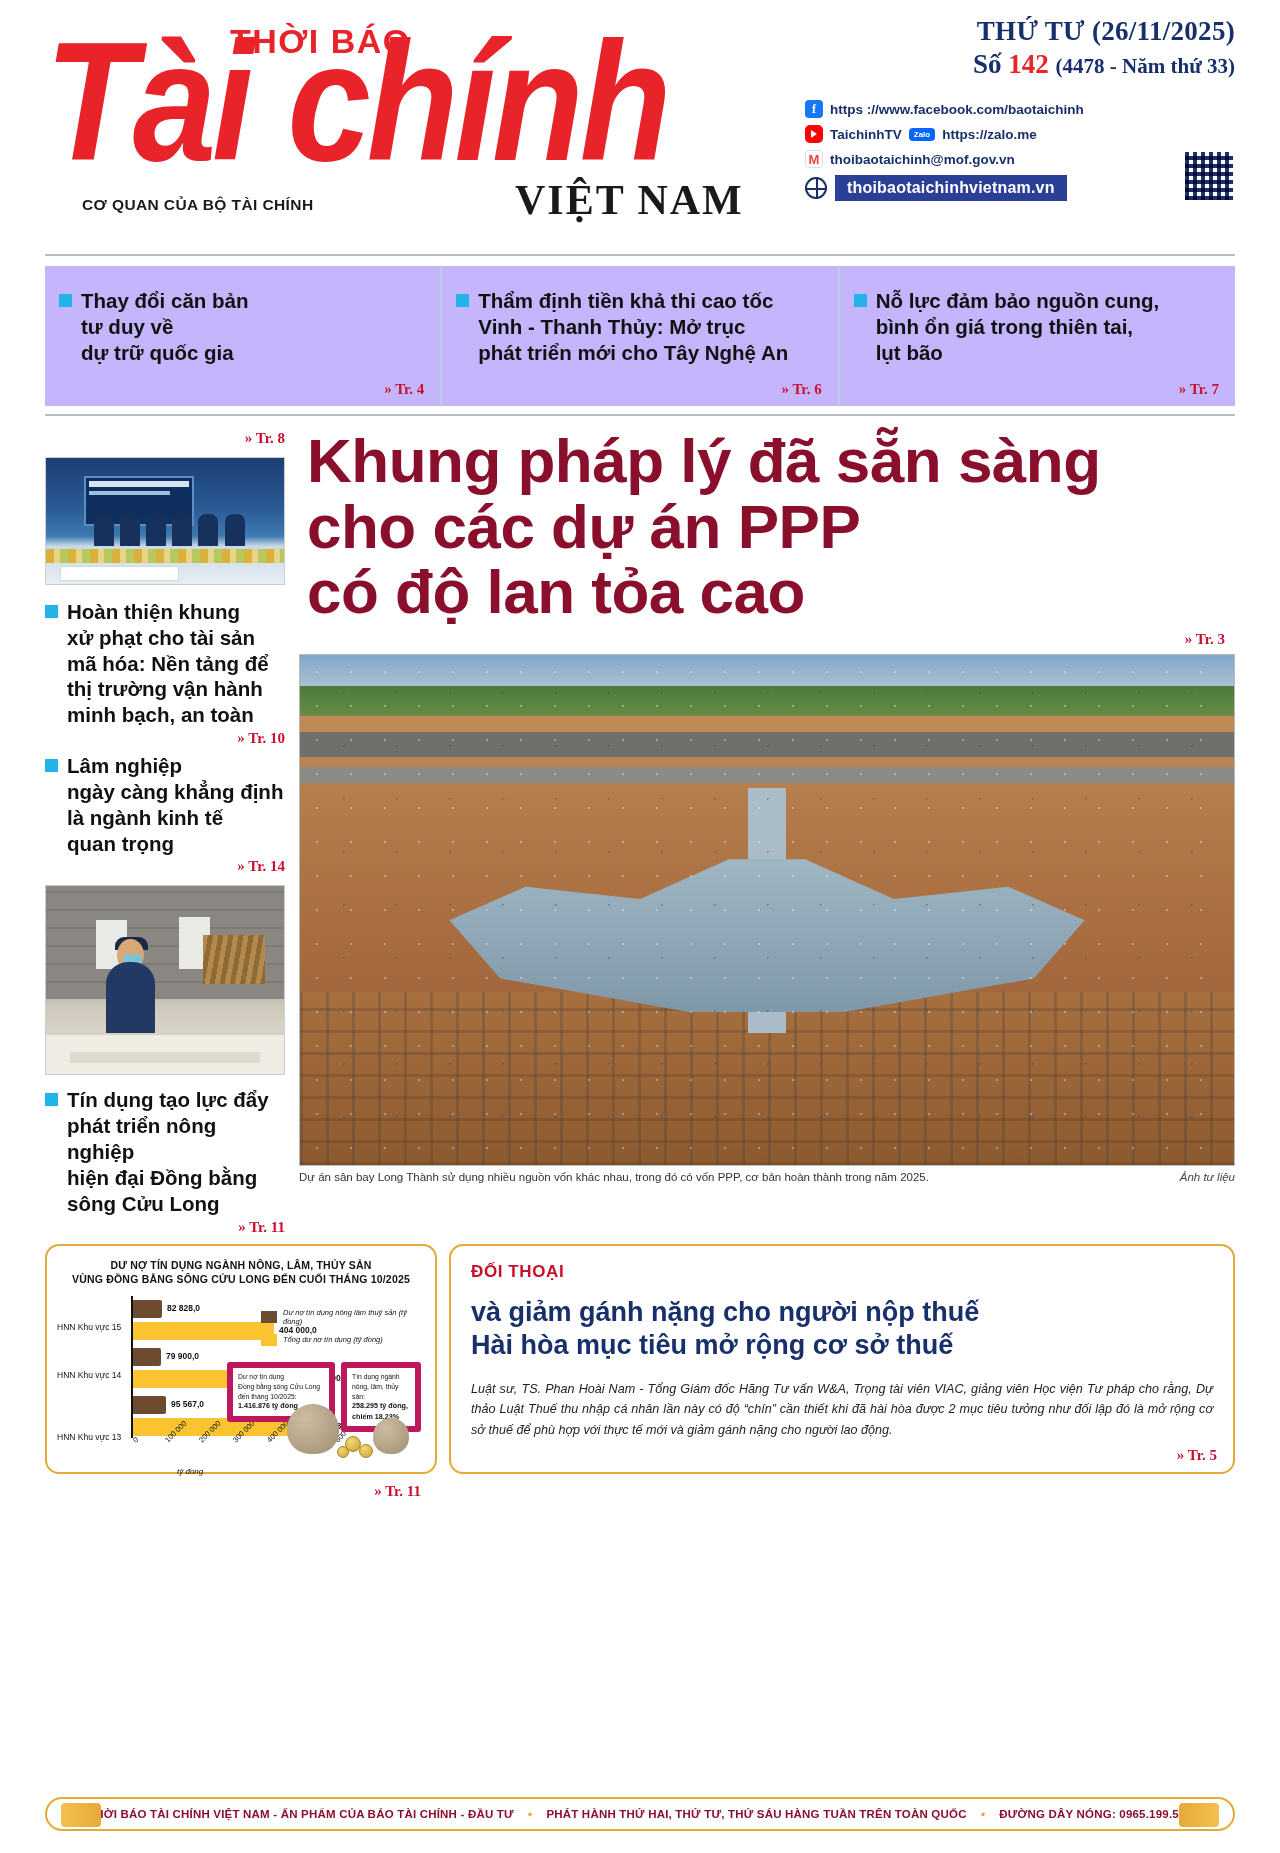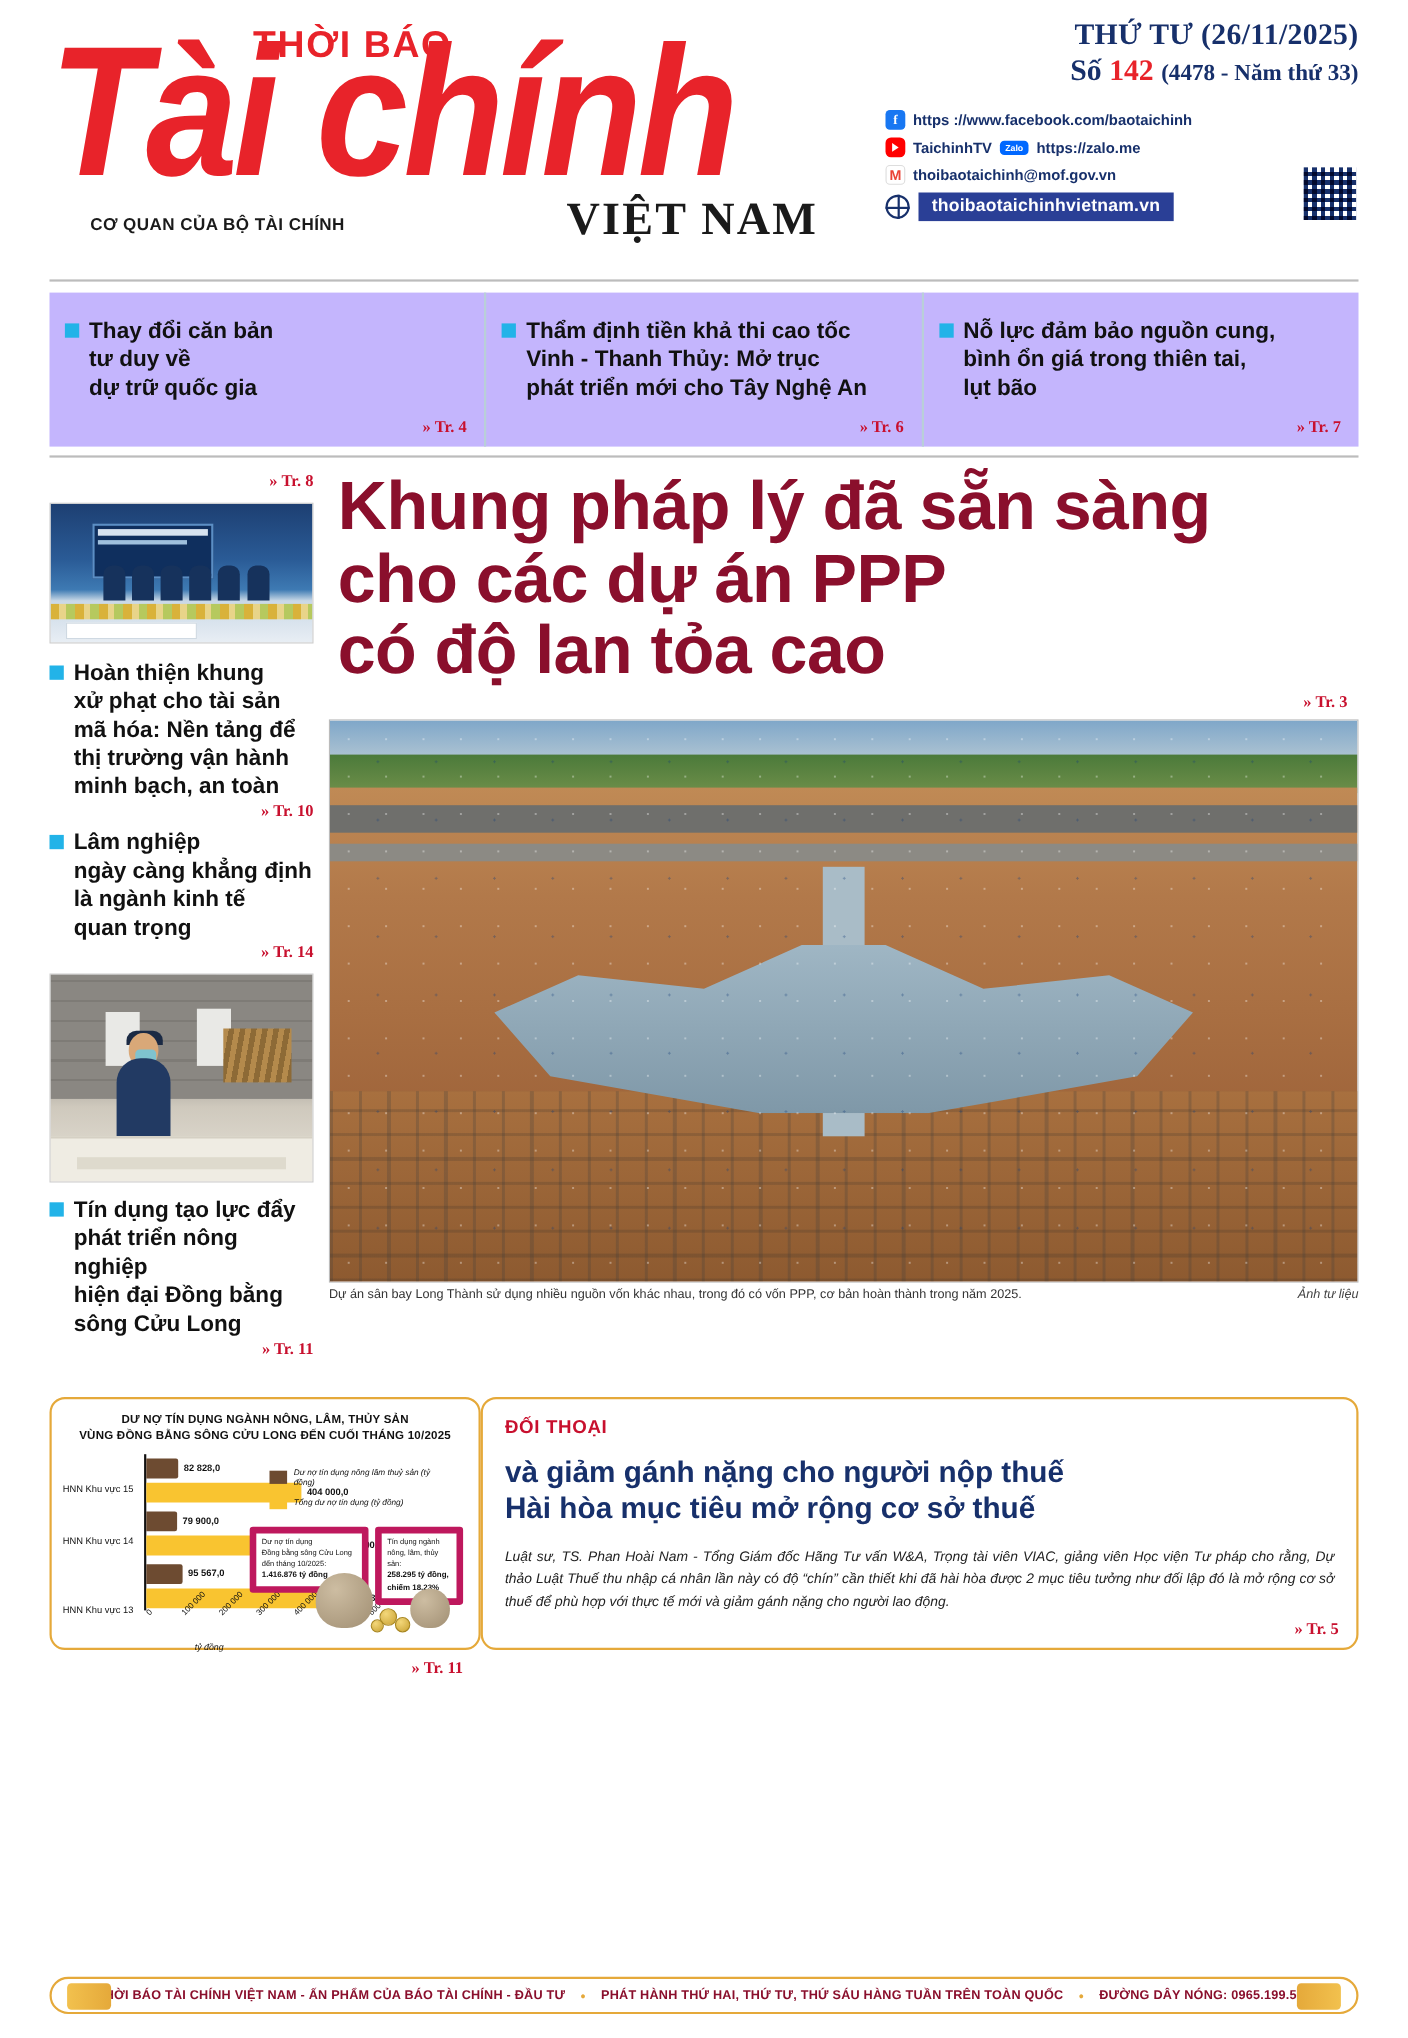--- a/index.html
+++ b/index.html
@@ -154,35 +154,35 @@
       linear-gradient(180deg,#a8703f,#8d5a30); }
   .hero .dots { position:absolute; inset:0;
     background-image:
       radial-gradient(circle, rgba(255,255,255,.35) 1px, transparent 1px),
       radial-gradient(circle, rgba(20,60,120,.35) 1px, transparent 1px);
     background-size:34px 34px, 53px 53px; background-position:0 0, 17px 11px; }
   .hero-cap { display:flex; justify-content:space-between; margin-top:5px; font-size:11.5px; color:#333; }
   .hero-cap .credit { font-style:italic; color:#444; }
 
   
-  .bottom { display:flex; gap:0; margin-top:28px; }
+  .bottom { display:flex; gap:12px; margin-top:2px; }
   .chartbox { width:392px; flex:0 0 392px; border:2px solid #e5a93a; border-radius:14px; padding:12px 10px 8px 10px; position:relative; background:#fff; }
   .chart-title { text-align:center; font-size:10.5px; font-weight:bold; line-height:1.35; letter-spacing:0.2px; color:#111; }
   .chart-area { position:relative; height:168px; margin-top:10px; }
   .cgrid { position:absolute; left:74px; top:0; right:6px; bottom:26px; border-left:2px solid #111; }
   .grp { position:absolute; left:0; width:100%; }
   .cat-label { position:absolute; left:0; width:72px; text-align:left; font-size:8.5px; color:#111; }
   .bar { position:absolute; height:18px; border-radius:0 2px 2px 0; }
   .bar.brown { background:#6d4b31; }
   .bar.yellow { background:#f9c430; }
   .bar-val { position:absolute; font-size:8.5px; font-weight:bold; color:#111; white-space:nowrap; }
   .axis-ticks { position:absolute; left:74px; right:6px; bottom:0; height:26px; }
   .tick { position:absolute; font-size:7.5px; color:#111; transform:rotate(-45deg); transform-origin:left top; white-space:nowrap; }
   .axis-unit { position:absolute; left:120px; bottom:-12px; font-size:8px; font-style:italic; color:#111; }
-  .legend { position:absolute; right:20px; top:12px; width:160px; }
+  .legend { position:absolute; right:4px; top:12px; width:160px; }
   .lrow { display:flex; align-items:center; gap:6px; margin-bottom:8px; }
   .lsw { width:16px; height:12px; flex:0 0 16px; }
   .ltxt { font-size:7.5px; font-style:italic; color:#111; line-height:1.2; }
   .notebox { position:absolute; border:6px solid #be185d; border-radius:3px; background:#fff; padding:4px 5px; font-size:6.8px; text-align:left; line-height:1.45; color:#111; }
   .notebox b { font-size:7.2px; }
   .moneybag { position:absolute; border-radius:50% 50% 45% 45%; background:radial-gradient(circle at 35% 30%, #cdbda2, #a08e72); }
   .coin { position:absolute; border-radius:50%; background:radial-gradient(circle at 35% 30%,#f3d77a,#c9a233); border:1px solid #a8861f; }
   .chart-tr { position:absolute; right:14px; bottom:-28px; font-size:15px; color:#c8102e; font-weight:bold; font-family:"Liberation Serif",serif; }
 
   .dialog { flex:1; border:2px solid #e5a93a; border-radius:14px; padding:16px 20px 12px 20px; position:relative; }

